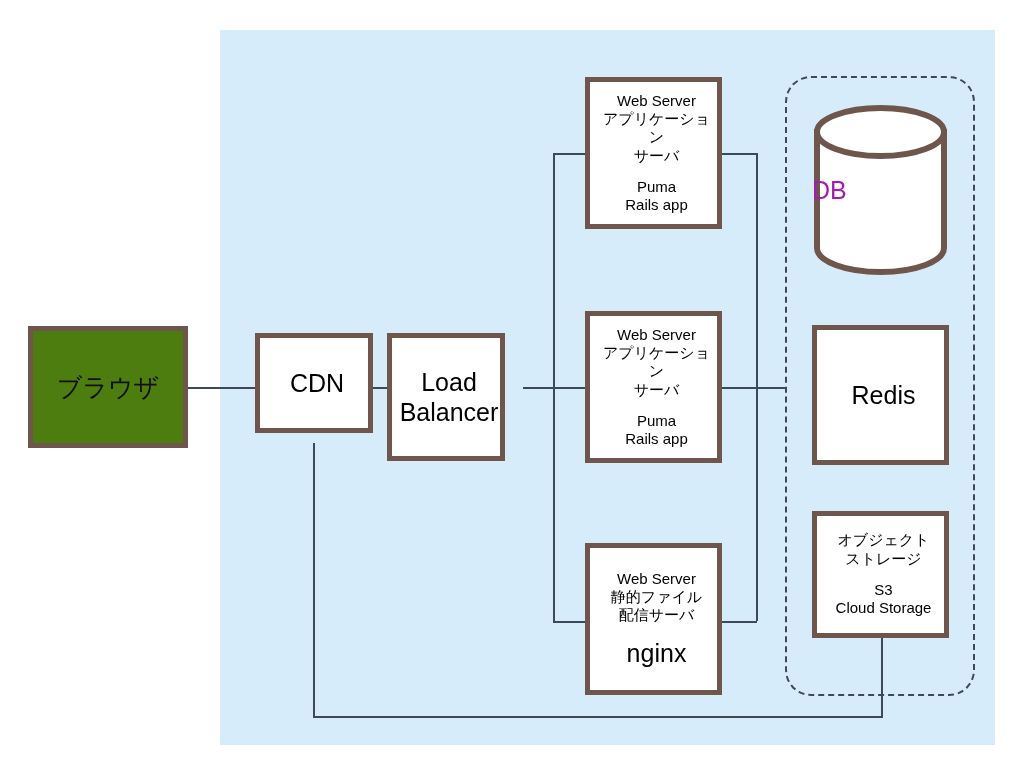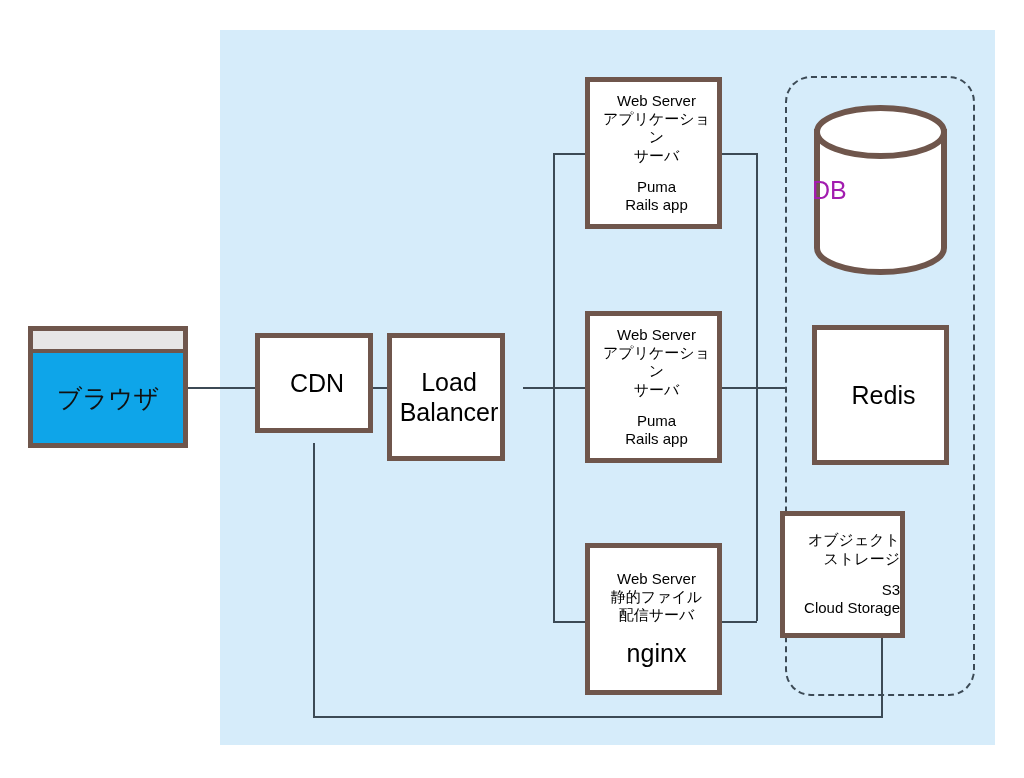--- a/index.html
+++ b/index.html
@@ -61,24 +61,23 @@
   .node .small {
     font-size: 15px;
   }
   .node .gap {
     height: 13px;
   }
   
   .browser {
     position: absolute;
     box-sizing: border-box;
-    background: #0ea5e9;
+    background: #4d7c0f;
     border: 5px solid #6f564c;
     display: flex;
-    flex-direction: column;
   }
   .browser-titlebar {
     height: 18px;
     background: #e6e6e6;
     border-bottom: 4px solid #6f564c;
     flex: 0 0 auto;
   }
   .browser-body {
     flex: 1 1 auto;
     display: flex;
@@ -185,21 +184,21 @@
       <path d="M5,27 L5,143 A63.5,24 0 0 0 132,143 L132,27 Z" fill="#ffffff" stroke="#6f564c" stroke-width="6"></path>
       <ellipse cx="68.5" cy="27" rx="63.5" ry="24" fill="#ffffff" stroke="#6f564c" stroke-width="6"></ellipse>
     </svg>
     <div class="cyl-label">DB</div>
   </div>
 
   <div class="node" style="left:812px; top:325px; width:137px; height:140px;">
     <div class="big">Redis</div>
   </div>
 
-  <div class="node" style="left:780px; top:511px; width:125px; height:127px;align-items:flex-end;">
+  <div class="node" style="left:812px; top:511px; width:137px; height:127px;">
     <div class="small">オブジェクト</div>
     <div class="small">ストレージ</div>
     <div class="gap"></div>
     <div class="small">S3</div>
     <div class="small">Cloud Storage</div>
   </div>
 
 </div>
 
 </body></html>

